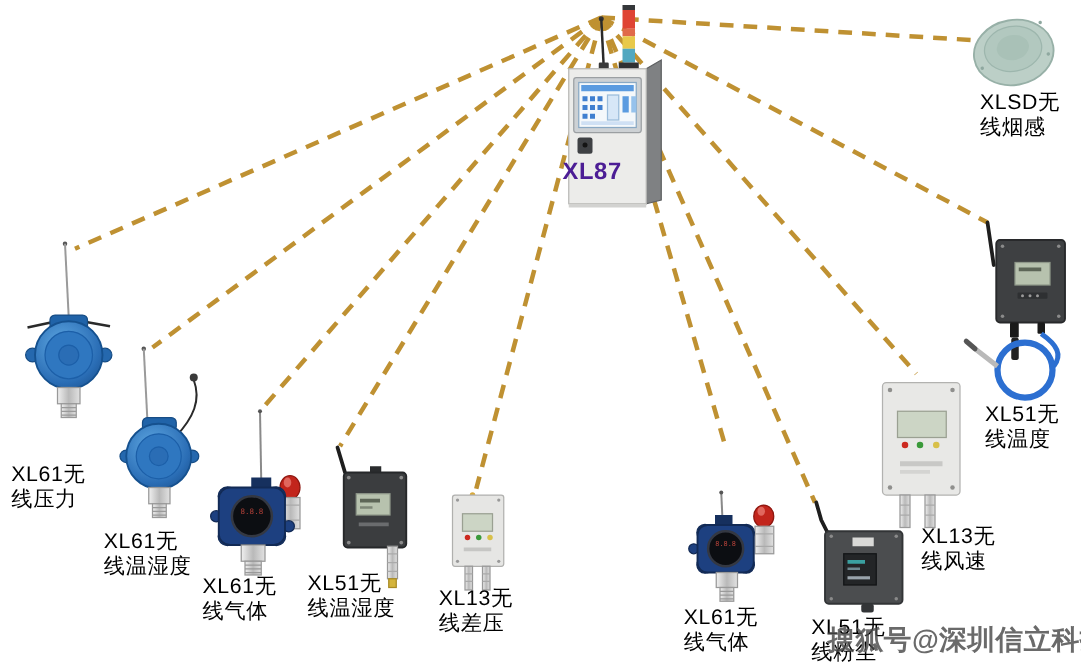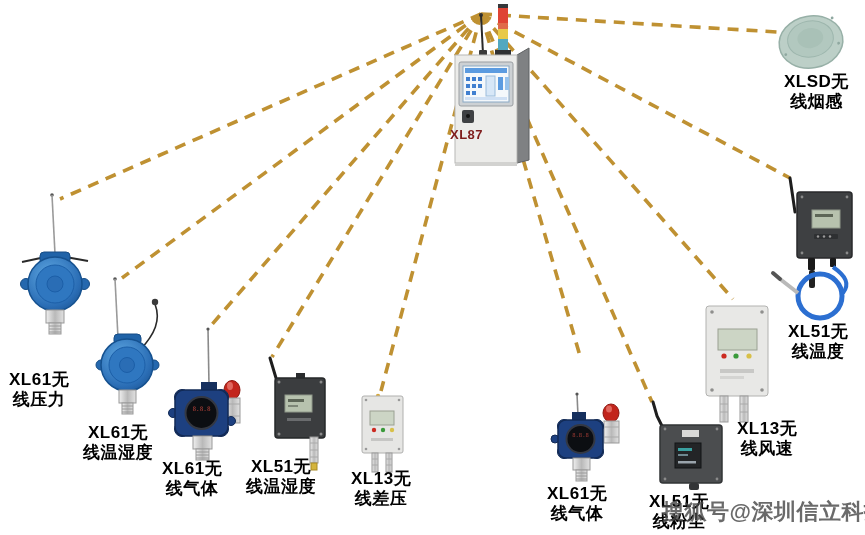--- a/index.html
+++ b/index.html
@@ -3,24 +3,24 @@
 <meta charset="utf-8">
 <style>
   html,body{margin:0;padding:0;background:#fff;}
   #canvas{
     position:relative;width:865px;height:535px;background:#ffffff;
     overflow:hidden;font-family:"Liberation Sans","DejaVu Sans",sans-serif;
   }
   #links{position:absolute;left:0;top:0;width:865px;height:535px;}
   .device{position:absolute;}
   .label{
-    position:absolute;font-weight:700;font-size:17px;line-height:20px;
-    color:#000;white-space:nowrap;letter-spacing:0.5px;text-align:center;
+    position:absolute;font-weight:400;font-size:17px;line-height:20px;
+    color:#000;white-space:nowrap;letter-spacing:0.5px;
   }
-  .hub-label{position:absolute;font-weight:700;font-size:13px;color:#7f1d1d;letter-spacing:0.5px;}
+  .hub-label{position:absolute;font-weight:700;font-size:19px;color:#4c1d95;letter-spacing:0.5px;}
   #watermark{
     position:absolute;left:662px;top:497px;font-weight:700;font-size:22px;
     color:#4a4a4a;opacity:0.82;white-space:nowrap;letter-spacing:0.5px;z-index:30;
   }
   svg{display:block;}
 </style>
 </head>
 <body>
 
 <div id="canvas">

